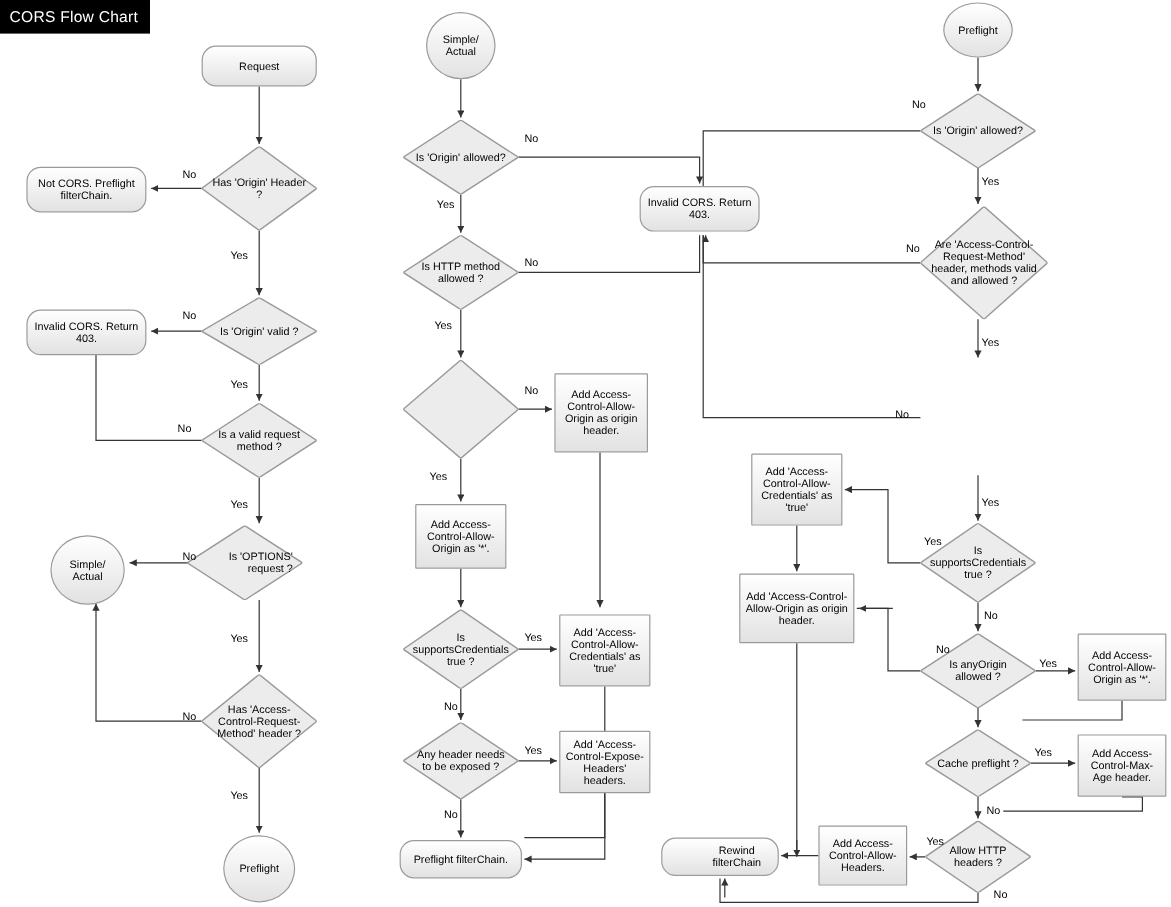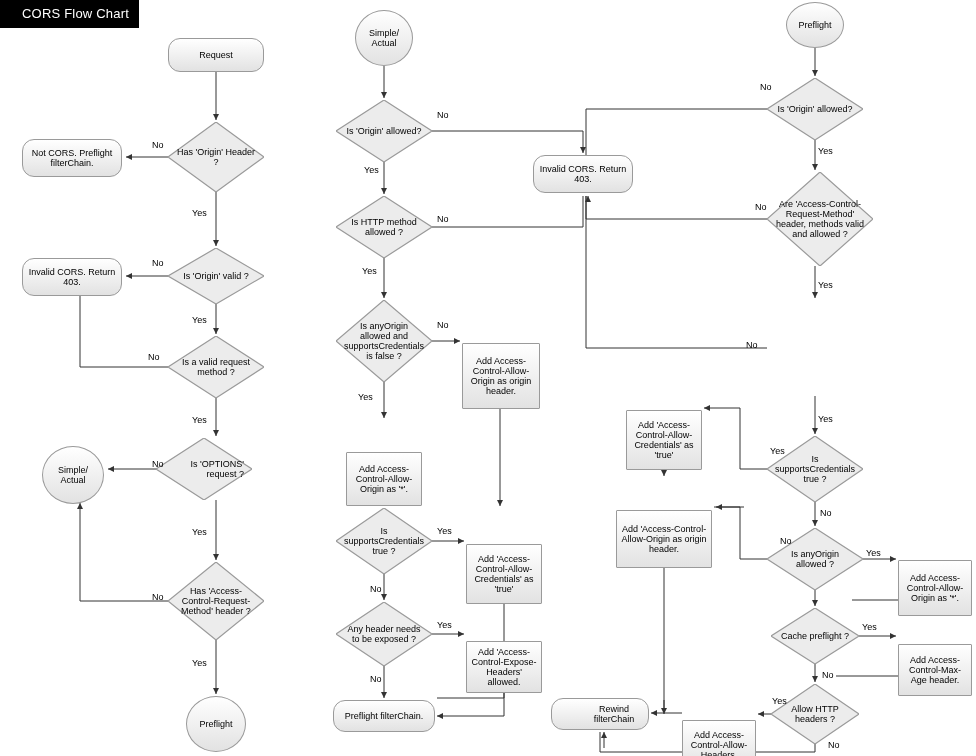--- a/index.html
+++ b/index.html
@@ -17,21 +17,21 @@
   .node{
     position:absolute;
     box-sizing:border-box;
     display:flex;align-items:center;justify-content:center;
     text-align:center;
     line-height:1.12;
     color:#000;
     background:linear-gradient(to bottom,#ffffff 0%,#f2f2f2 45%,#e2e2e2 100%);
     border:1px solid #9a9a9a;
   }
-  .node.rect{border-radius:1px;margin-top:32px;}
+  .node.rect{border-radius:1px;}
   .node.round{border-radius:12px;}
   .node.ellipse{border-radius:50%;}
   .node.diamond{
     background:transparent;border:none;
   }
   .node.diamond .dshape{
     position:absolute;left:0;top:0;width:100%;height:100%;
   }
   .node.diamond .dlabel{
     position:relative;z-index:2;padding:0 8px;
@@ -39,21 +39,21 @@
   .lbl{
     position:absolute;
     font-size:9px;
     color:#000;
     white-space:nowrap;
   }
   #title{
     position:absolute;left:0;top:0;
     background:#000;color:#fff;
     font-size:13px;
-    padding:6px 10px 7px 22px;
+    padding:6px 10px 7px 8px;
     letter-spacing:.2px;
   }
 </style>
 </head>
 <body>
 
 <div id="canvas">
 
   <div id="title">CORS Flow Chart</div>
 
@@ -182,21 +182,20 @@
     <div class="node diamond" style="left: 336px; top: 196px; width: 96px; height: 62px;">
       <svg class="dshape" viewBox="0 0 100 100" preserveAspectRatio="none">
         <polygon points="50,0 100,50 50,100 0,50" fill="#ececec" stroke="#9a9a9a" stroke-width="1.2" vector-effect="non-scaling-stroke"></polygon>
       </svg>
       <div class="dlabel">Is HTTP method allowed ?</div>
     </div>
     <div class="node diamond" style="left: 336px; top: 300px; width: 96px; height: 82px;">
       <svg class="dshape" viewBox="0 0 100 100" preserveAspectRatio="none">
         <polygon points="50,0 100,50 50,100 0,50" fill="#ececec" stroke="#9a9a9a" stroke-width="1.2" vector-effect="non-scaling-stroke"></polygon>
       </svg>
-      <div class="dlabel">Is anyOrigin allowed and supportsCredentials is false ?</div>
     </div>
     <div class="node rect" style="left: 462px; top: 311px; width: 78px; height: 66px;">
       <div style="padding: 0px 4px;">Add Access-Control-Allow-Origin as origin header.</div>
     </div>
     <div class="node rect" style="left: 346px; top: 420px; width: 76px; height: 54px;">
       <div style="padding: 0px 4px;">Add Access-Control-Allow-Origin as '*'.</div>
     </div>
     <div class="node diamond" style="left: 336px; top: 508px; width: 96px; height: 66px;">
       <svg class="dshape" viewBox="0 0 100 100" preserveAspectRatio="none">
         <polygon points="50,0 100,50 50,100 0,50" fill="#ececec" stroke="#9a9a9a" stroke-width="1.2" vector-effect="non-scaling-stroke"></polygon>
@@ -206,21 +205,21 @@
     <div class="node rect" style="left: 466px; top: 512px; width: 76px; height: 60px;">
       <div style="padding: 0px 4px;">Add 'Access-Control-Allow-Credentials' as 'true'</div>
     </div>
     <div class="node diamond" style="left: 336px; top: 602px; width: 96px; height: 64px; text-align: center;">
       <svg class="dshape" viewBox="0 0 100 100" preserveAspectRatio="none">
         <polygon points="50,0 100,50 50,100 0,50" fill="#ececec" stroke="#9a9a9a" stroke-width="1.2" vector-effect="non-scaling-stroke"></polygon>
       </svg>
       <div class="dlabel">Any header needs to be exposed ?</div>
     </div>
     <div class="node rect" style="left: 466px; top: 609px; width: 76px; height: 52px;">
-      <div style="padding: 0px 4px;">Add 'Access-Control-Expose-Headers' allowed.</div>
+      <div style="padding: 0px 4px;">Add 'Access-Control-Expose-Headers' headers.</div>
     </div>
     <div class="node round" style="left: 333px; top: 700px; width: 102px; height: 32px;">
       <div style="padding: 0px 4px;">Preflight filterChain.</div>
     </div>
     <div class="node ellipse" style="left: 786px; top: 2px; width: 58px; height: 46px;">
       <div style="padding: 0px 4px;">Preflight</div>
     </div>
     <div class="node diamond" style="left: 767px; top: 78px; width: 96px; height: 62px;">
       <svg class="dshape" viewBox="0 0 100 100" preserveAspectRatio="none">
         <polygon points="50,0 100,50 50,100 0,50" fill="#ececec" stroke="#9a9a9a" stroke-width="1.2" vector-effect="non-scaling-stroke"></polygon>

